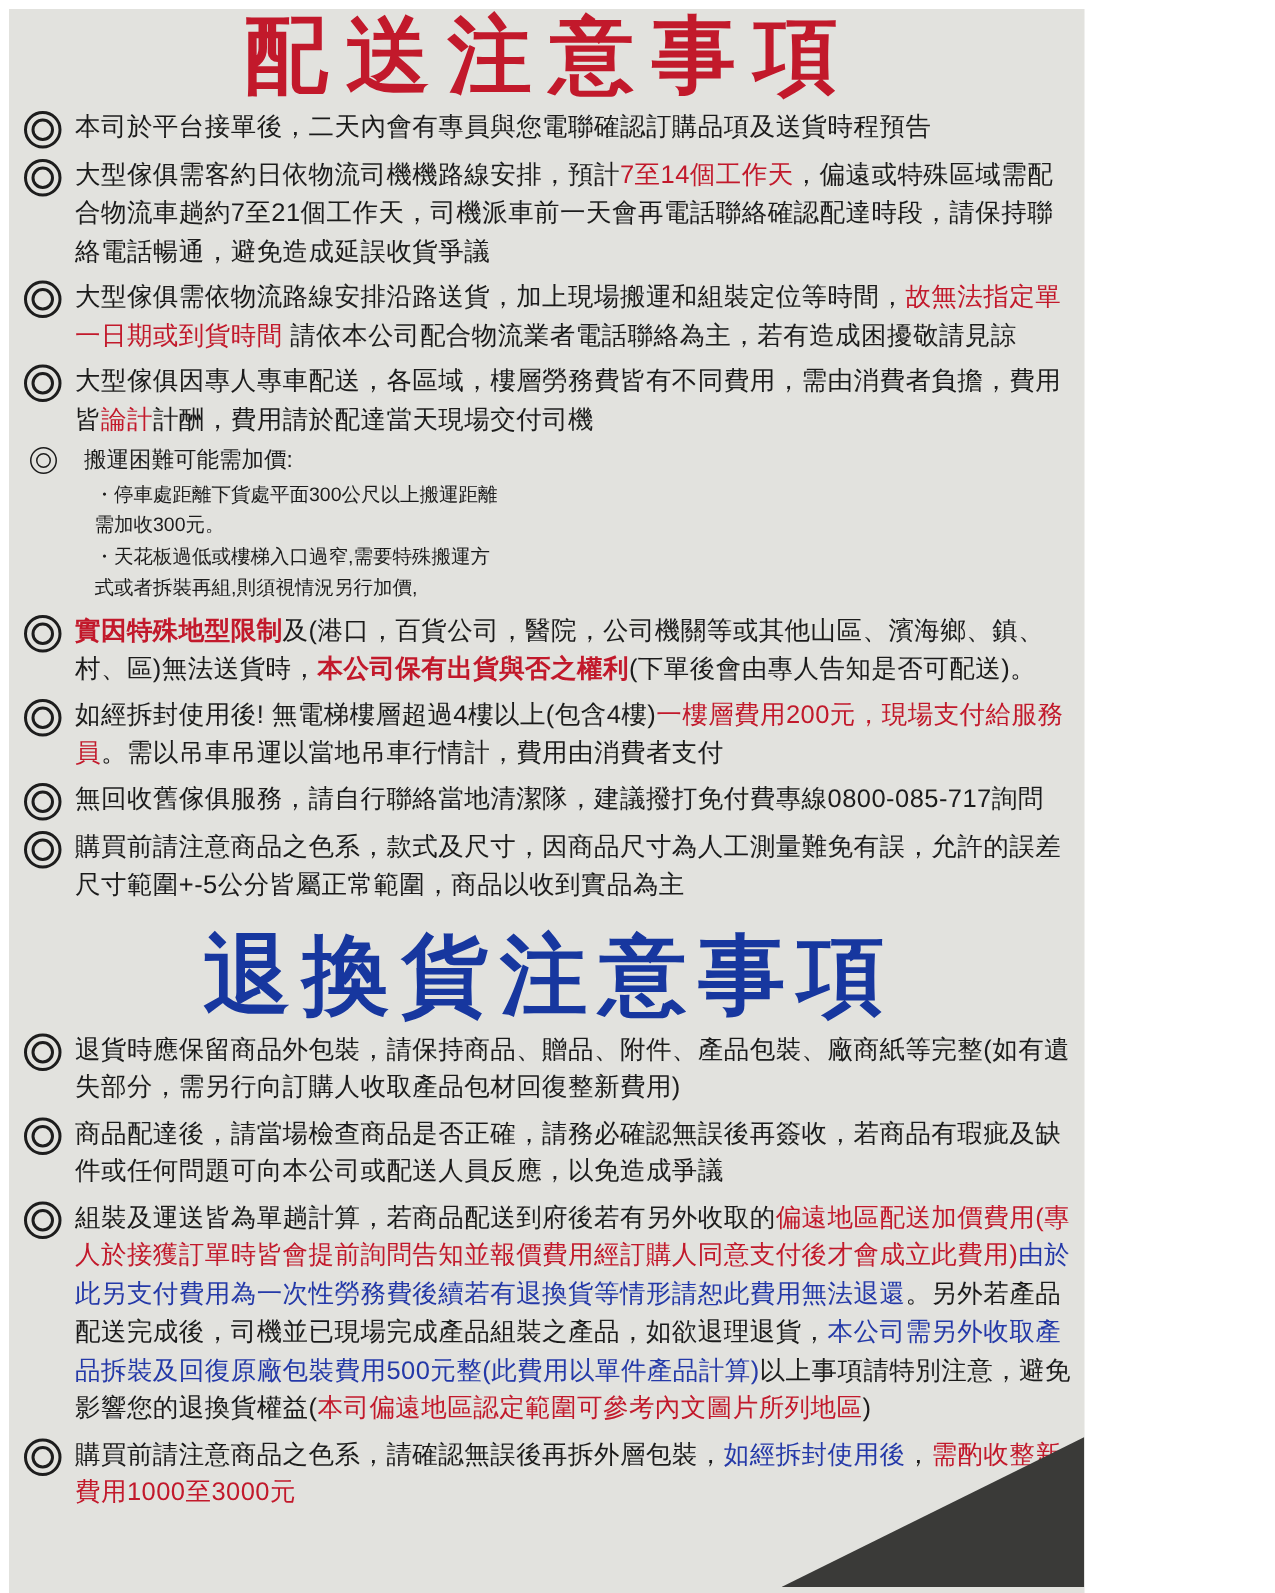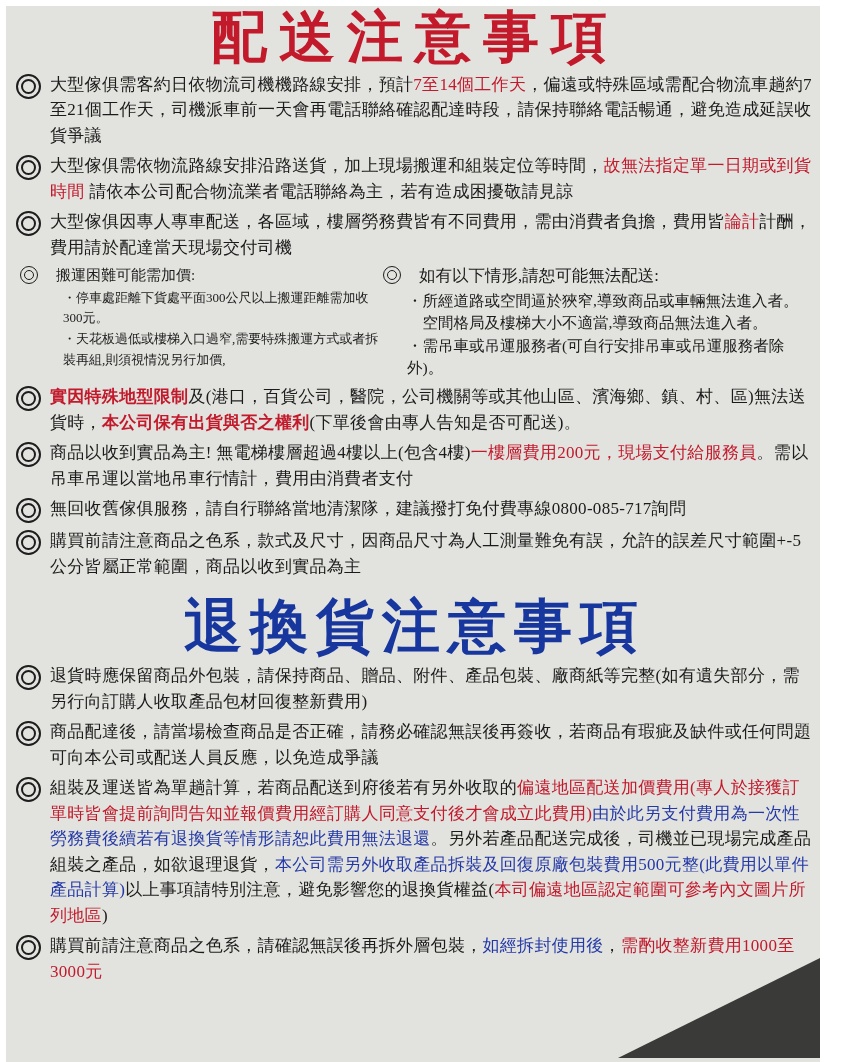--- a/index.html
+++ b/index.html
@@ -3,25 +3,24 @@
 <meta charset="utf-8">
 <style>
   html,body{margin:0;padding:0;}
   body{
     width:850px;height:1062px;overflow:hidden;background:#ffffff;
     font-family:"Liberation Sans","DejaVu Sans",sans-serif;
     -webkit-font-smoothing:antialiased;
   }
   .page{
     position:relative;box-sizing:border-box;
-    margin:6px 0 0 6px;width:814px;height:1056px;
+    margin:6px 0 0 6px;width:717px;height:1056px;
     background:var(--bg,#e2e2de);
     padding:2px 6px 0 10px;overflow:hidden;
     color:var(--ink,#1b1b1b);
-    font-family:Liberation Serif, serif;
   }
   .big-title{
     text-align:center;font-weight:bold;margin:0 0 4px 0;
     font-size:56px;line-height:1.05;letter-spacing:12px;
   }
   .big-title.red{color:var(--red,#c2192b);}
   .big-title.blue{color:var(--blue-title,#17379f);font-size:58px;letter-spacing:8px;margin-top:18px;}
   .notice-row{display:flex;align-items:flex-start;gap:9px;margin:5px 0;}
   .bullet-icon{
     flex:none;width:21px;height:21px;margin-top:2px;
@@ -66,20 +65,24 @@
 <body>
 
 <div class="page">
 
   <section>
     <h1 class="big-title red">配送注意事項</h1>
 
     <div class="bullets" id="delivery-bullets-top">
         <div class="notice-row">
           <span class="bullet-icon"></span>
+          <div class="notice-text"><span class="seg">本司於平台接單後，二天內會有專員與您電聯確認訂購品項及送貨時程預告</span></div>
+        </div>
+        <div class="notice-row">
+          <span class="bullet-icon"></span>
           <div class="notice-text"><span class="seg">大型傢俱需客約日依物流司機機路線安排，預計</span><span class="seg red">7至14個工作天</span><span class="seg">，偏遠或特殊區域需配合物流車趟約7至21個工作天，司機派車前一天會再電話聯絡確認配達時段，請保持聯絡電話暢通，避免造成延誤收貨爭議</span></div>
         </div>
         <div class="notice-row">
           <span class="bullet-icon"></span>
           <div class="notice-text"><span class="seg">大型傢俱需依物流路線安排沿路送貨，加上現場搬運和組裝定位等時間，</span><span class="seg red">故無法指定單一日期或到貨時間</span><span class="seg"> 請依本公司配合物流業者電話聯絡為主，若有造成困擾敬請見諒</span></div>
         </div>
         <div class="notice-row">
           <span class="bullet-icon"></span>
           <div class="notice-text"><span class="seg">大型傢俱因專人專車配送，各區域，樓層勞務費皆有不同費用，需由消費者負擔，費用皆</span><span class="seg red">論計</span><span class="seg">計酬，費用請於配達當天現場交付司機</span></div>
         </div>
@@ -89,41 +92,30 @@
       <div class="note-col left">
         <div class="col-head">
           <span class="bullet-icon small"></span>
           <span>搬運困難可能需加價:</span>
         </div>
         <div class="col-items" id="left-col-items">
             <div class="col-item">・停車處距離下貨處平面300公尺以上搬運距離需加收300元。</div>
             <div class="col-item">・天花板過低或樓梯入口過窄,需要特殊搬運方式或者拆裝再組,則須視情況另行加價,</div>
           </div>
       </div>
-      <div class="note-col right">
-        <div class="col-head">
-          <span class="bullet-icon small"></span>
-          <span>如有以下情形,請恕可能無法配送:</span>
-        </div>
-        <div class="col-items" id="right-col-items">
-            <div class="col-item">・所經道路或空間逼於狹窄,導致商品或車輛無法進入者。</div>
-            <div class="col-item">　空間格局及樓梯大小不適當,導致商品無法進入者。</div>
-            <div class="col-item">・需吊車或吊運服務者(可自行安排吊車或吊運服務者除外)。</div>
-          </div>
-      </div>
     </div>
 
     <div class="bullets" id="delivery-bullets-bottom">
         <div class="notice-row">
           <span class="bullet-icon"></span>
           <div class="notice-text"><span class="seg red bold">實因特殊地型限制</span><span class="seg">及(港口，百貨公司，醫院，公司機關等或其他山區、濱海鄉、鎮、村、區)無法送貨時，</span><span class="seg red bold">本公司保有出貨與否之權利</span><span class="seg">(下單後會由專人告知是否可配送)。</span></div>
         </div>
         <div class="notice-row">
           <span class="bullet-icon"></span>
-          <div class="notice-text"><span class="seg">商品以收到實品為主! 無電梯樓層超過4樓以上(包含4樓)</span><span class="seg red">一樓層費用200元，現場支付給服務員</span><span class="seg">。需以吊車吊運以當地吊車行情計，費用由消費者支付</span></div>
+          <div class="notice-text"><span class="seg">如經拆封使用後! 無電梯樓層超過4樓以上(包含4樓)</span><span class="seg red">一樓層費用200元，現場支付給服務員</span><span class="seg">。需以吊車吊運以當地吊車行情計，費用由消費者支付</span></div>
         </div>
         <div class="notice-row">
           <span class="bullet-icon"></span>
           <div class="notice-text"><span class="seg">無回收舊傢俱服務，請自行聯絡當地清潔隊，建議撥打免付費專線0800-085-717詢問</span></div>
         </div>
         <div class="notice-row">
           <span class="bullet-icon"></span>
           <div class="notice-text"><span class="seg">購買前請注意商品之色系，款式及尺寸，因商品尺寸為人工測量難免有誤，允許的誤差尺寸範圍+-5公分皆屬正常範圍，商品以收到實品為主</span></div>
         </div>
       </div>

